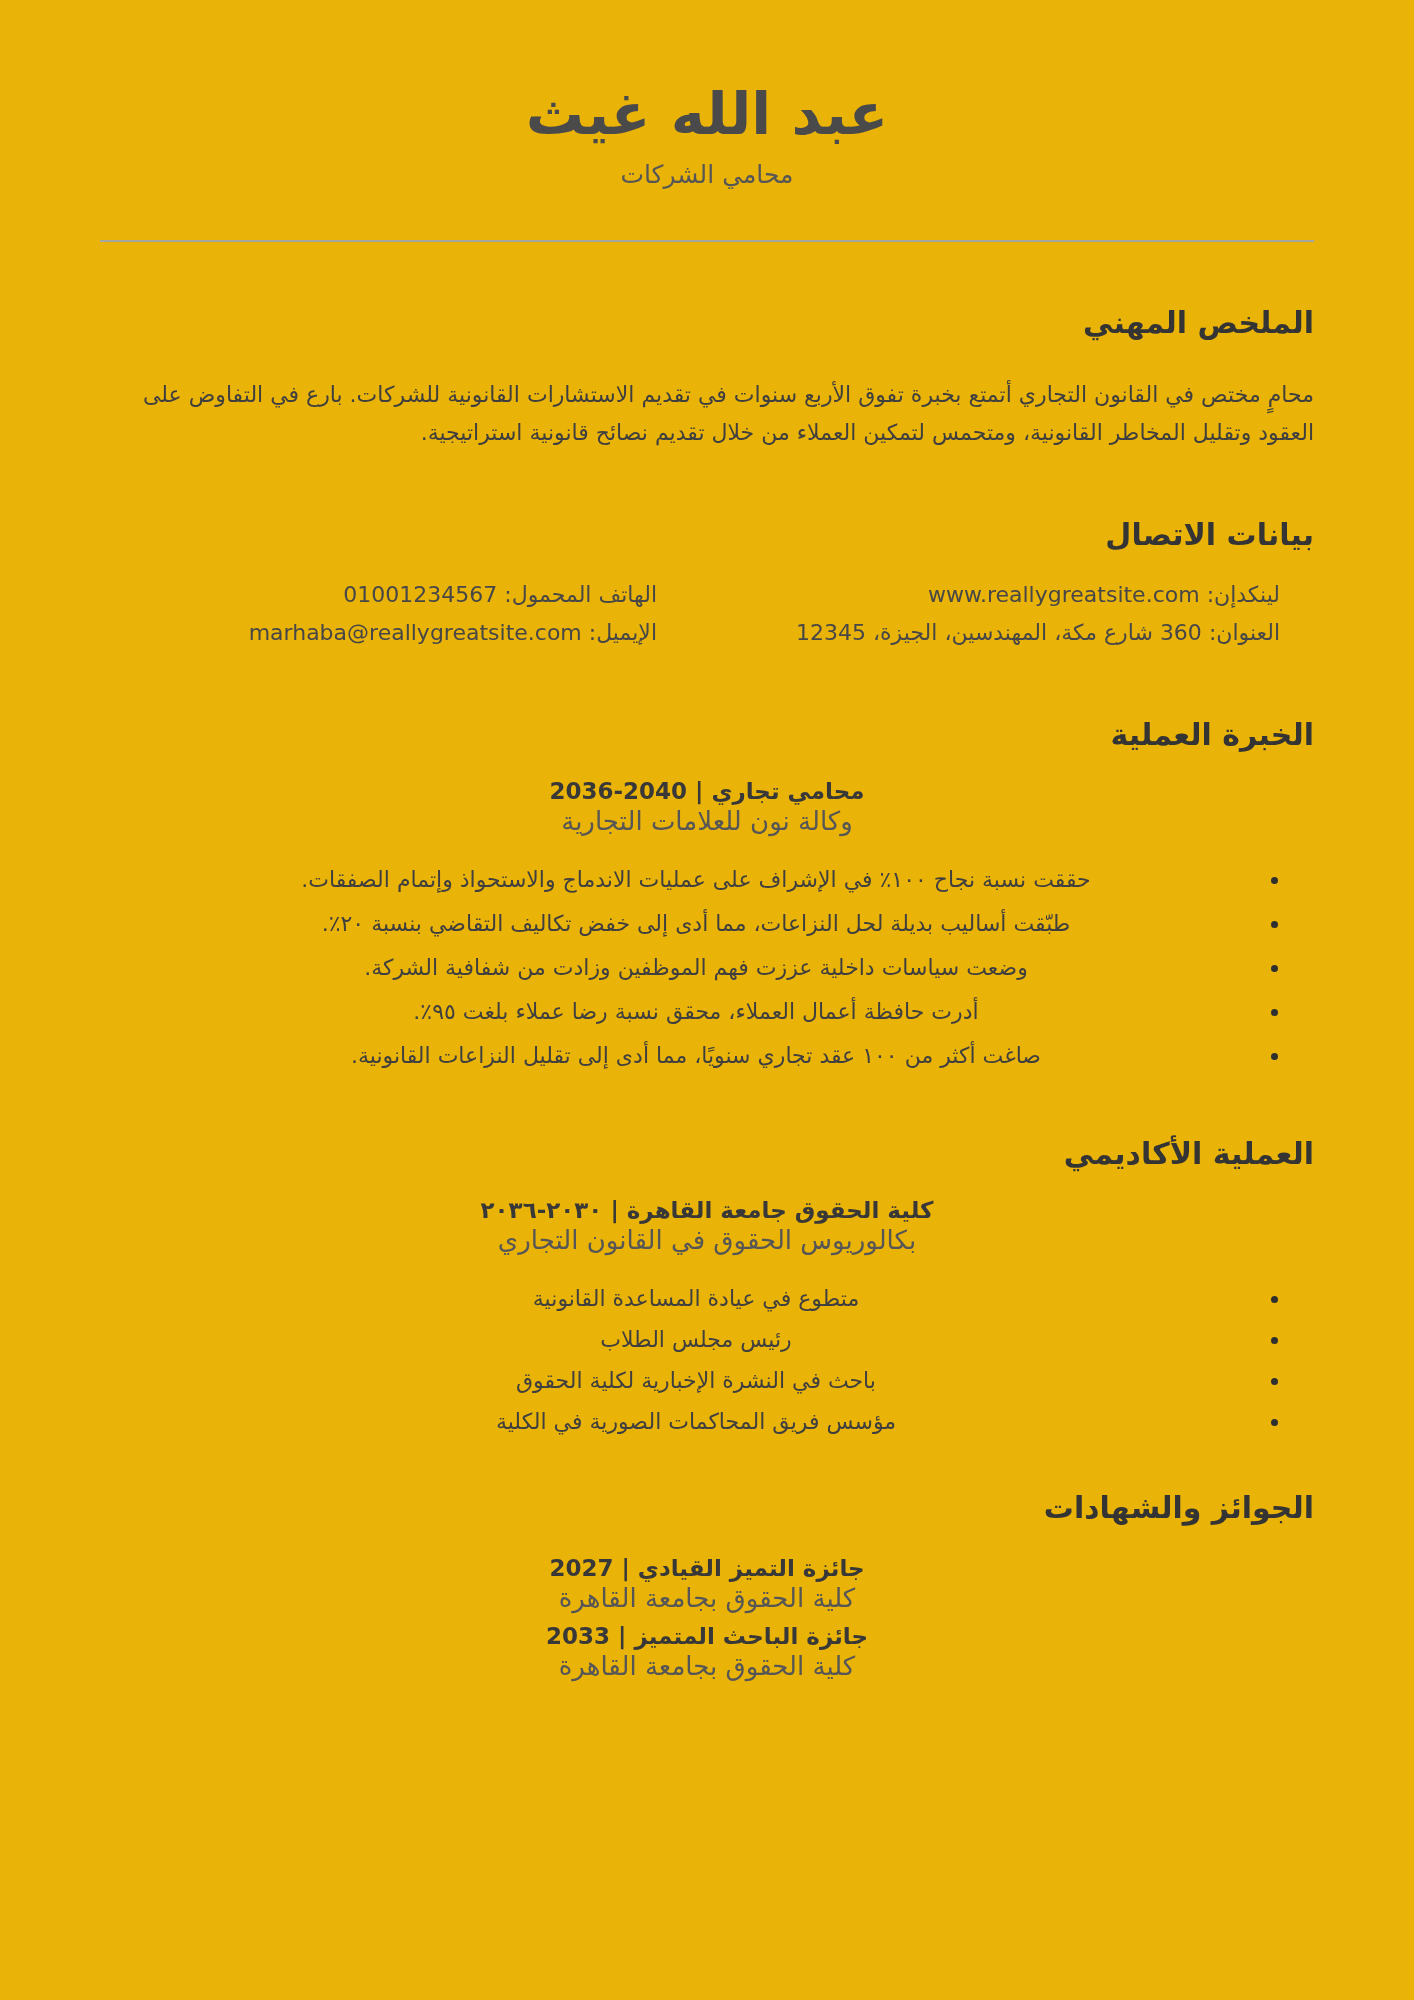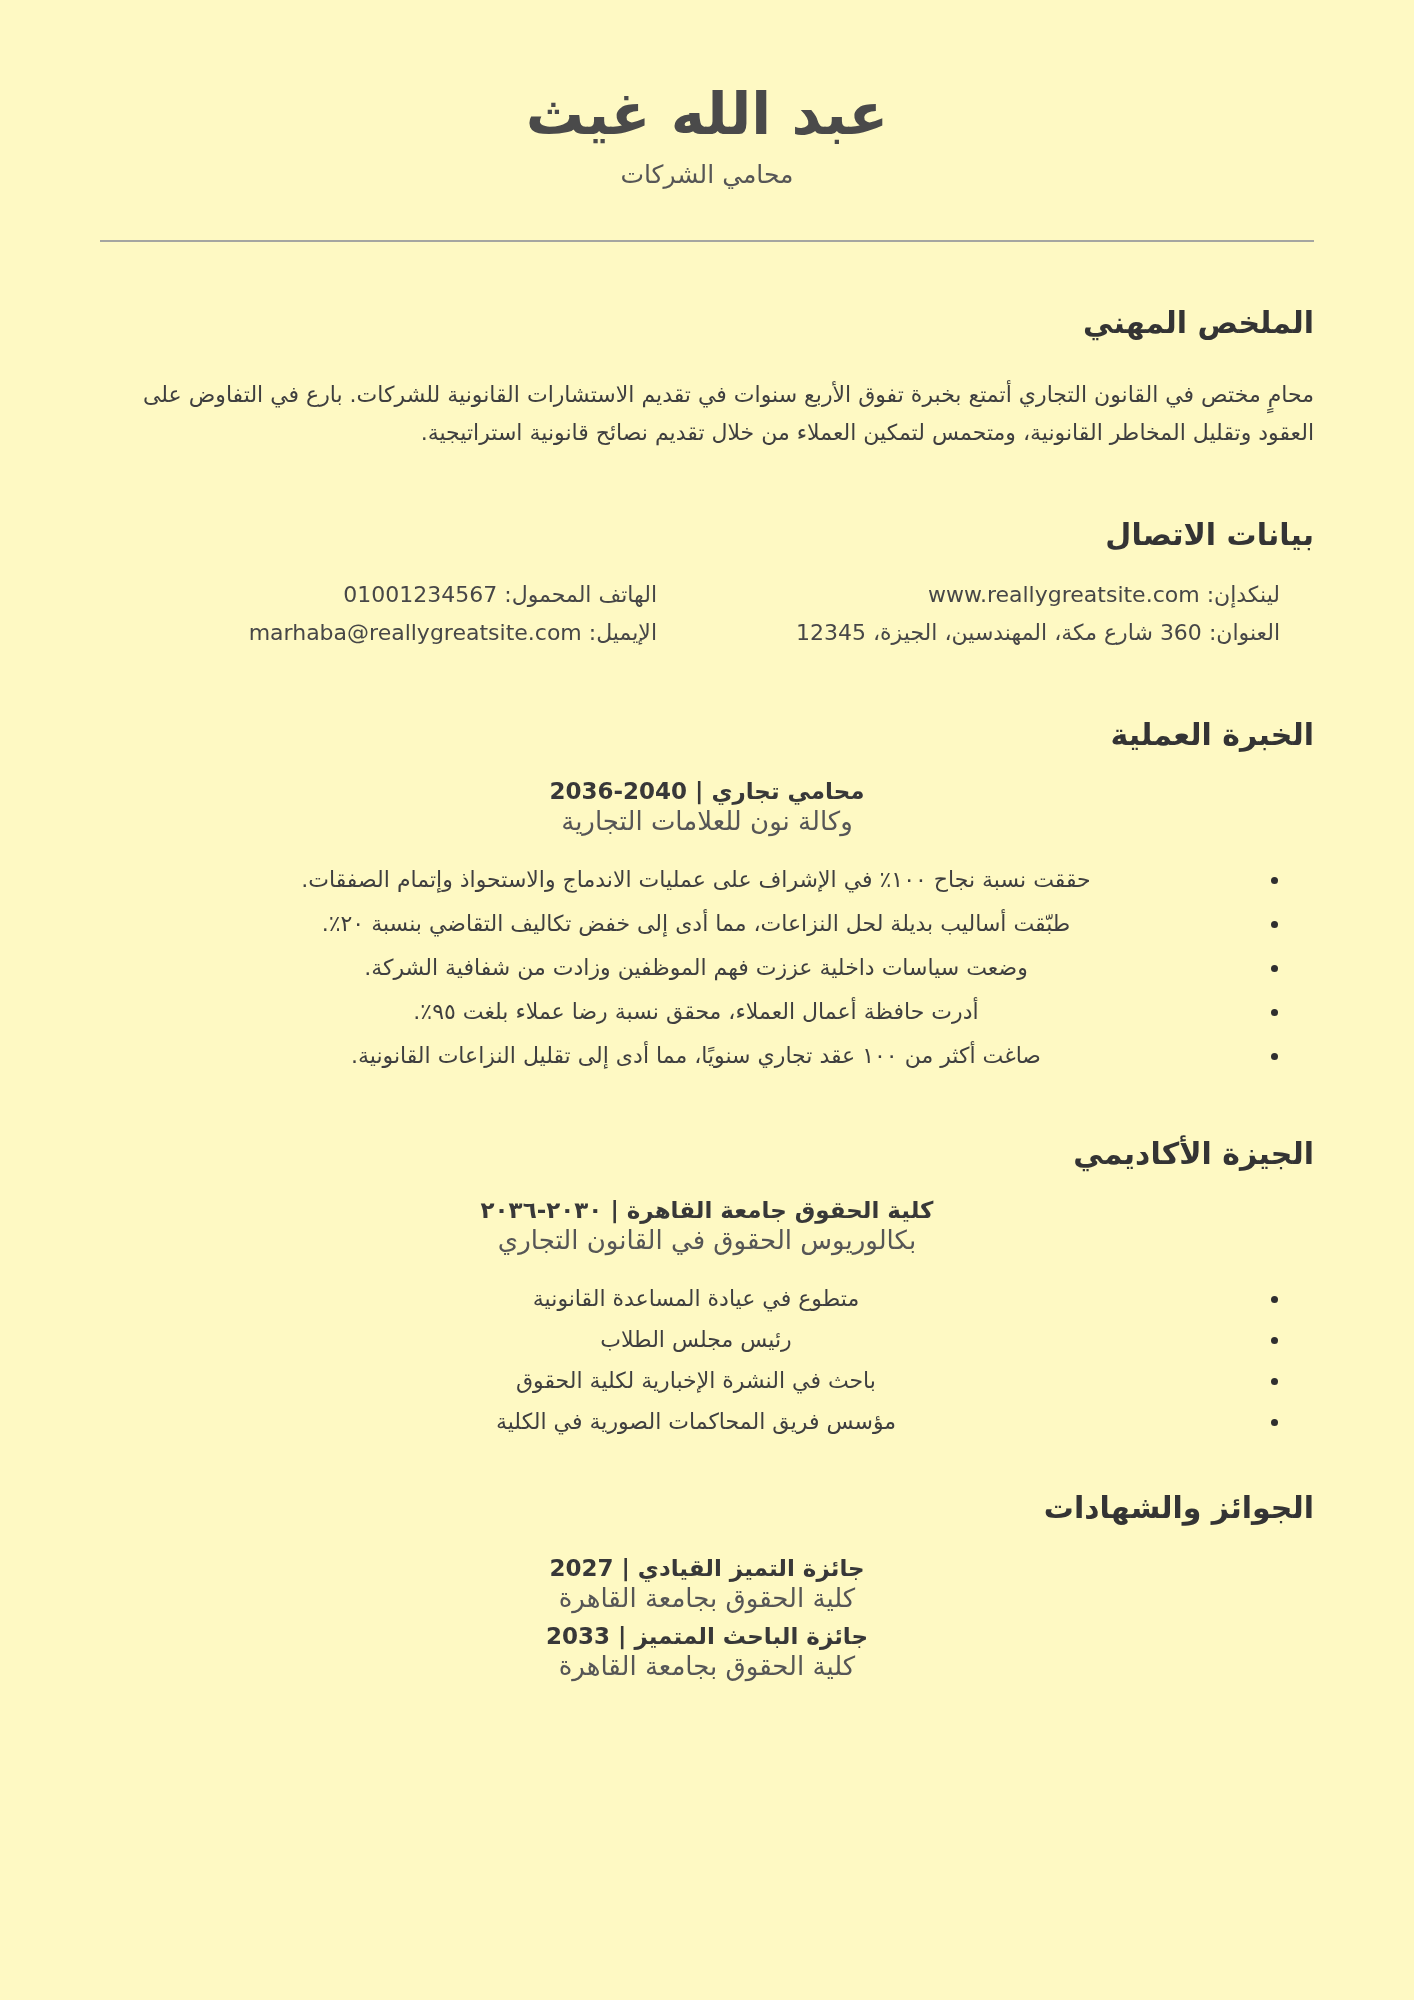--- a/index.html
+++ b/index.html
@@ -3,21 +3,21 @@
 <meta charset="utf-8">
 <style>
   * { margin: 0; padding: 0; box-sizing: border-box; }
   html, body { background: #eef0ea; }
   body { font-family: "DejaVu Sans", sans-serif; }
 
   .page {
     width: 1414px;
     height: 2000px;
     margin: 0 auto;
-    background: #fef9c3;
+    background: #eab308;
     direction: rtl;
     color: #3f3f3f;
     padding: 0 100px;
     overflow: hidden;
   }
 
   
   .header { text-align: center; padding-top: 72px; }
   .name {
     font-size: 58px;
@@ -151,21 +151,21 @@
         <li>حققت نسبة نجاح ١٠٠٪ في الإشراف على عمليات الاندماج والاستحواذ وإتمام الصفقات.</li>
         <li>طبّقت أساليب بديلة لحل النزاعات، مما أدى إلى خفض تكاليف التقاضي بنسبة ٢٠٪.</li>
         <li>وضعت سياسات داخلية عززت فهم الموظفين وزادت من شفافية الشركة.</li>
         <li>أدرت حافظة أعمال العملاء، محقق نسبة رضا عملاء بلغت ٩٥٪.</li>
         <li>صاغت أكثر من ١٠٠ عقد تجاري سنويًا، مما أدى إلى تقليل النزاعات القانونية.</li>
       </ul>
     </div>
   </section>
 
   <section class="education-section">
-    <h2 class="section-heading">الجيزة الأكاديمي</h2>
+    <h2 class="section-heading">العملية الأكاديمي</h2>
     <div class="entry first">
       <div class="entry-title">كلية الحقوق جامعة القاهرة | ٢٠٣٠-٢٠٣٦</div>
       <div class="entry-sub">بكالوريوس الحقوق في القانون التجاري</div>
       <ul class="bullets tight">
         <li>متطوع في عيادة المساعدة القانونية</li>
         <li>رئيس مجلس الطلاب</li>
         <li>باحث في النشرة الإخبارية لكلية الحقوق</li>
         <li>مؤسس فريق المحاكمات الصورية في الكلية</li>
       </ul>
     </div>

